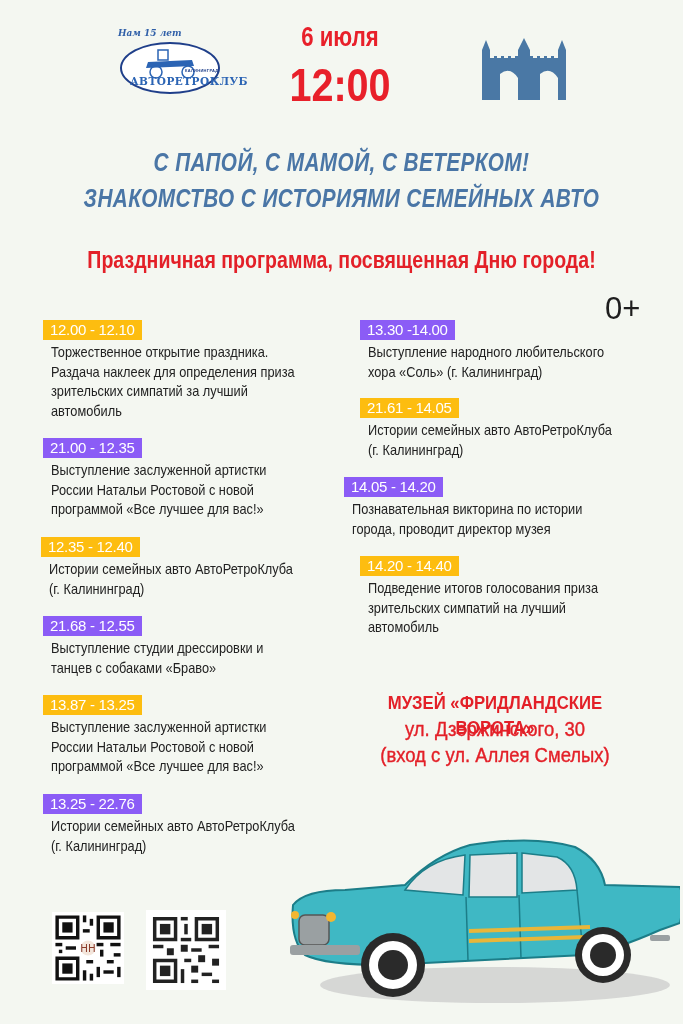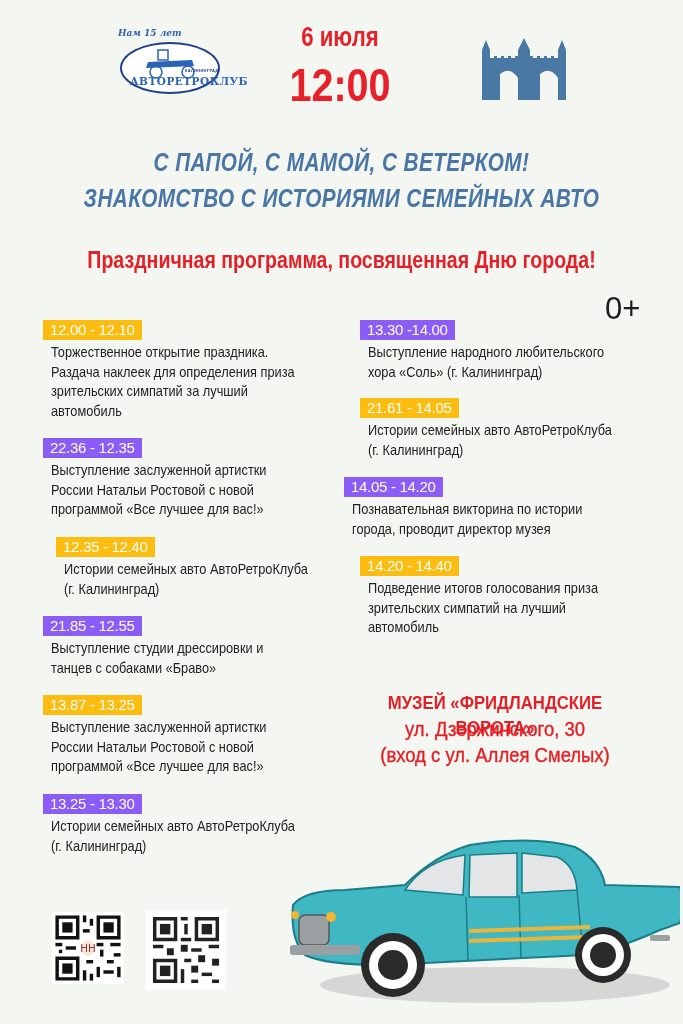--- a/index.html
+++ b/index.html
@@ -63,55 +63,55 @@
   <span class="pill y">12.00 - 12.10</span>
   <div class="desc">
     <div>Торжественное открытие праздника.</div>
     <div>Раздача наклеек для определения приза</div>
     <div>зрительских симпатий за лучший</div>
     <div>автомобиль</div>
   </div>
 </div>
 
 <div class="item" style="left:43px;top:438px">
-  <span class="pill b">22.36 - 12.35</span>
+  <span class="pill b">21.00 - 12.35</span>
   <div class="desc">
     <div>Выступление заслуженной артистки</div>
     <div>России Натальи Ростовой с новой</div>
     <div>программой «Все лучшее для вас!»</div>
   </div>
 </div>
 
-<div class="item" style="left:56px;top:537px">
+<div class="item" style="left:41px;top:537px">
   <span class="pill y">12.35 - 12.40</span>
   <div class="desc">
     <div>Истории семейных авто АвтоРетроКлуба</div>
     <div>(г. Калининград)</div>
   </div>
 </div>
 
 <div class="item" style="left:43px;top:616px">
-  <span class="pill b">21.85 - 12.55</span>
+  <span class="pill b">21.68 - 12.55</span>
   <div class="desc">
     <div>Выступление студии дрессировки и</div>
     <div>танцев с собаками «Браво»</div>
   </div>
 </div>
 
 <div class="item" style="left:43px;top:695px">
   <span class="pill y">13.87 - 13.25</span>
   <div class="desc">
     <div>Выступление заслуженной артистки</div>
     <div>России Натальи Ростовой с новой</div>
     <div>программой «Все лучшее для вас!»</div>
   </div>
 </div>
 
 <div class="item" style="left:43px;top:794px">
-  <span class="pill b">13.25 - 13.30</span>
+  <span class="pill b">13.25 - 22.76</span>
   <div class="desc">
     <div>Истории семейных авто АвтоРетроКлуба</div>
     <div>(г. Калининград)</div>
   </div>
 </div>
 
 <div class="item" style="left:360px;top:320px">
   <span class="pill b">13.30 -14.00</span>
   <div class="desc">
     <div>Выступление народного любительского</div>

